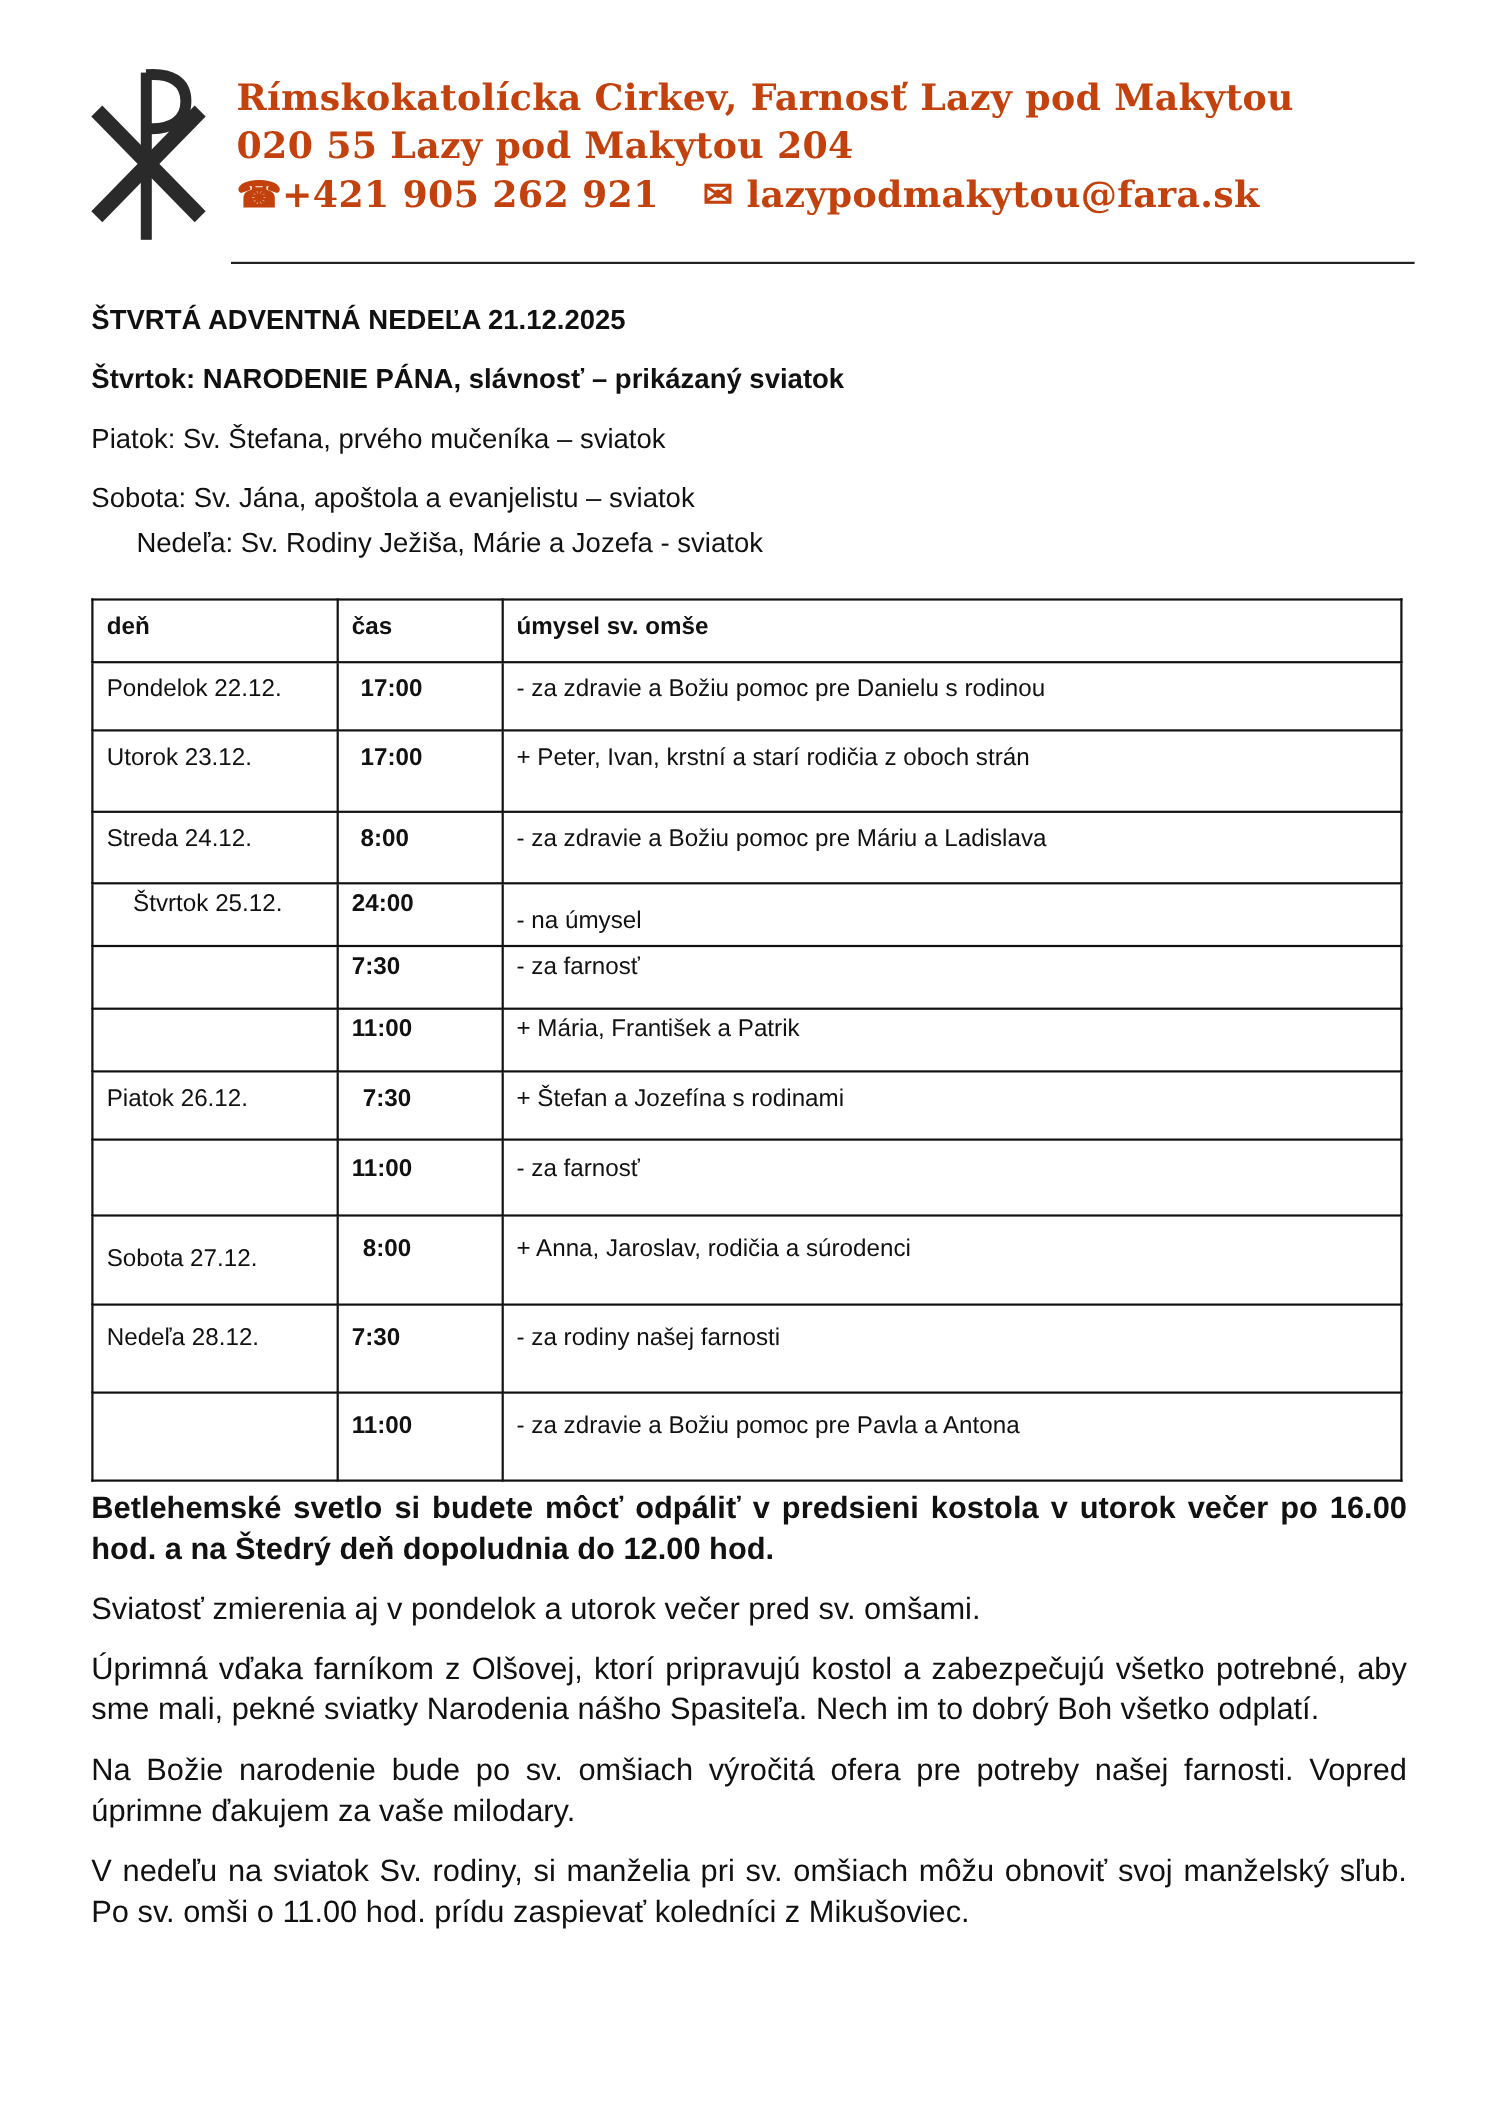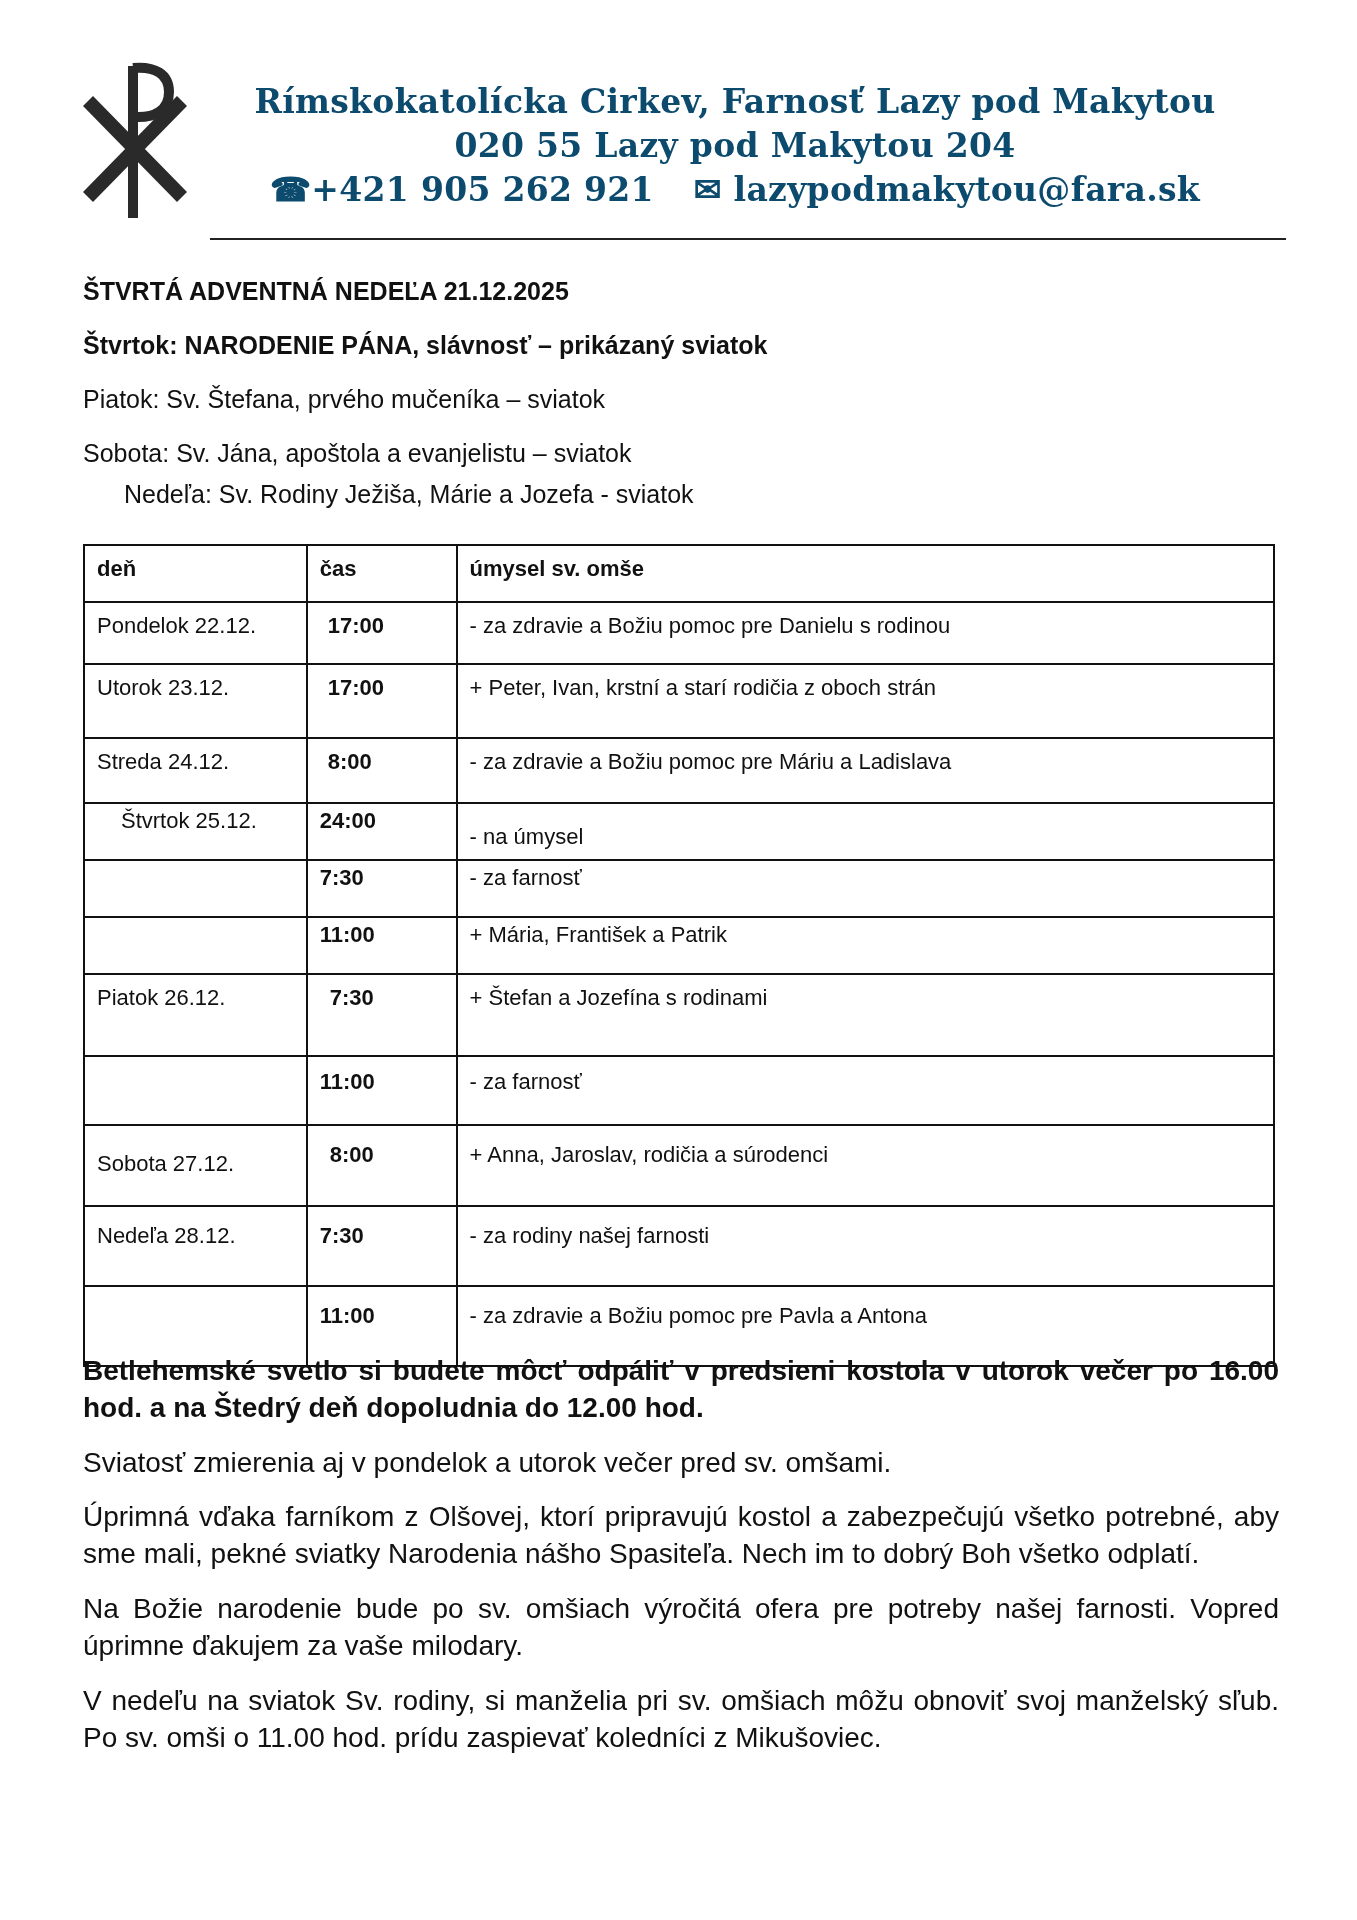--- a/index.html
+++ b/index.html
@@ -1,19 +1,19 @@
 <!DOCTYPE html>
 <html><head>
   <meta charset="utf-8">
   <style>
     html, body { margin: 0; padding: 0; background: #ffffff; }
     body { width: 1357px; height: 1920px; position: relative; overflow: hidden; color: #111; }
     .header-logo { position: absolute; left: 75px; top: 62px; width: 120px; height: 160px; }
-    .header-text { position: absolute; left: 215px; top: 80px; width: 1040px; text-align: center;
-      font-family: "DejaVu Serif", serif; font-weight: bold; color: #0c4a6e; }
+    .header-text { position: absolute; left: 215px; top: 67px; width: 1040px; text-align: left;
+      font-family: "DejaVu Serif", serif; font-weight: bold; color: #c2410c; }
     .header-line { font-size: 33px; line-height: 44px; letter-spacing: 0.3px; white-space: nowrap; }
     .header-contact span { display: inline-block; }
     .header-contact .gap { width: 40px; }
     .header-rule { position: absolute; left: 210px; top: 238px; width: 1076px; height: 0; border-top: 2px solid #222; }
     .line { position: absolute; left: 83px; white-space: nowrap; font-family: "Liberation Sans", sans-serif; font-size: 25px; }
     .bold { font-weight: bold; }
     table.schedule { position: absolute; left: 83px; top: 544px; width: 1192px; border-collapse: collapse;
       font-family: "Liberation Sans", sans-serif; font-size: 22px; }
     table.schedule td { border: 2.5px solid #111; vertical-align: top; padding: 10px 0 0 12px; box-sizing: border-box; }
     table.schedule td.col-day { width: 223px; }
@@ -87,21 +87,21 @@
   <tr style="height:57px;">
     <td class="col-day"></td>
     <td class="col-time" style="padding-top:4px;">7:30</td>
     <td class="col-intent" style="padding-top:4px;">- za farnosť</td>
   </tr>
   <tr style="height:57px;">
     <td class="col-day"></td>
     <td class="col-time" style="padding-top:4px;">11:00</td>
     <td class="col-intent" style="padding-top:4px;">+ Mária, František a Patrik</td>
   </tr>
-  <tr style="height:82px;">
+  <tr style="height:62px;">
     <td class="col-day">Piatok 26.12.</td>
     <td class="col-time" style="padding-left:22px;">7:30</td>
     <td class="col-intent">+ Štefan a Jozefína s rodinami</td>
   </tr>
   <tr style="height:69px;">
     <td class="col-day"></td>
     <td class="col-time" style="padding-top:12px;">11:00</td>
     <td class="col-intent" style="padding-top:12px;">- za farnosť</td>
   </tr>
   <tr style="height:81px;">

